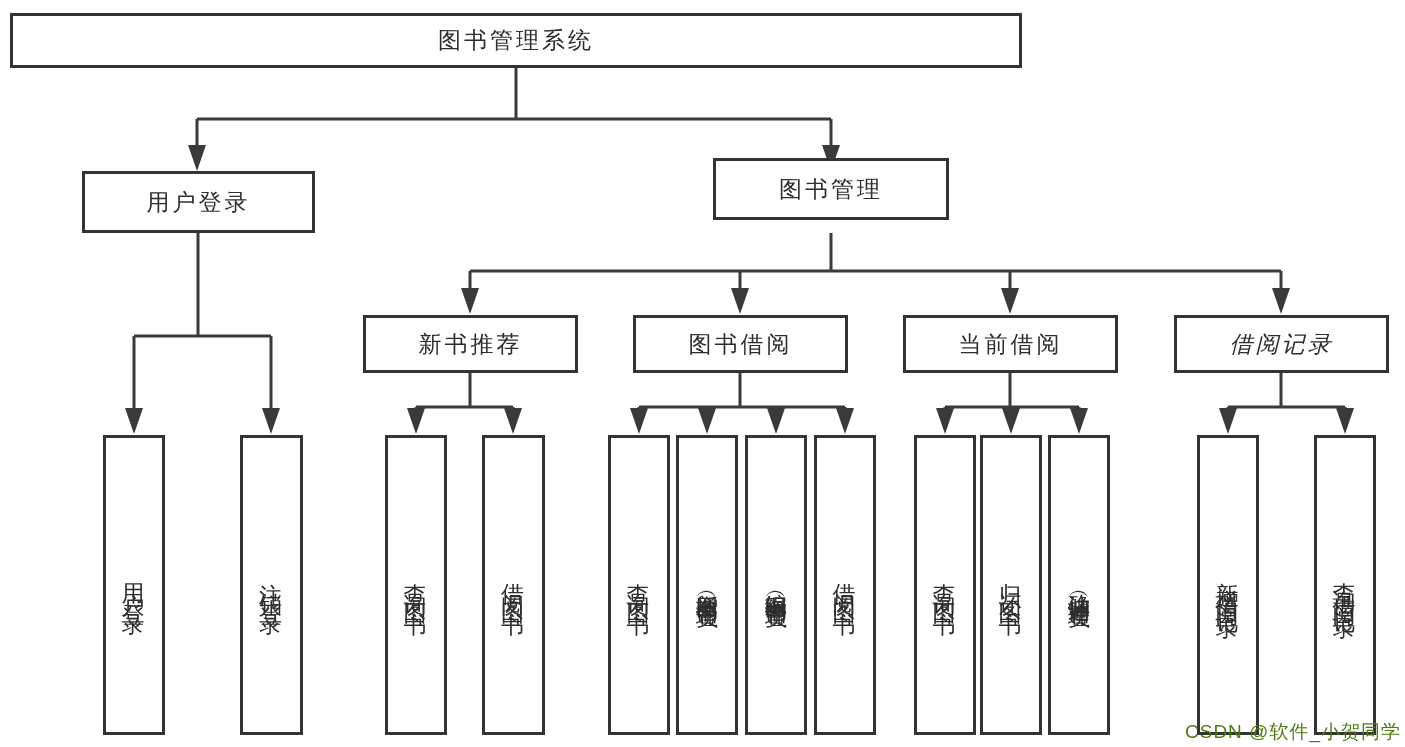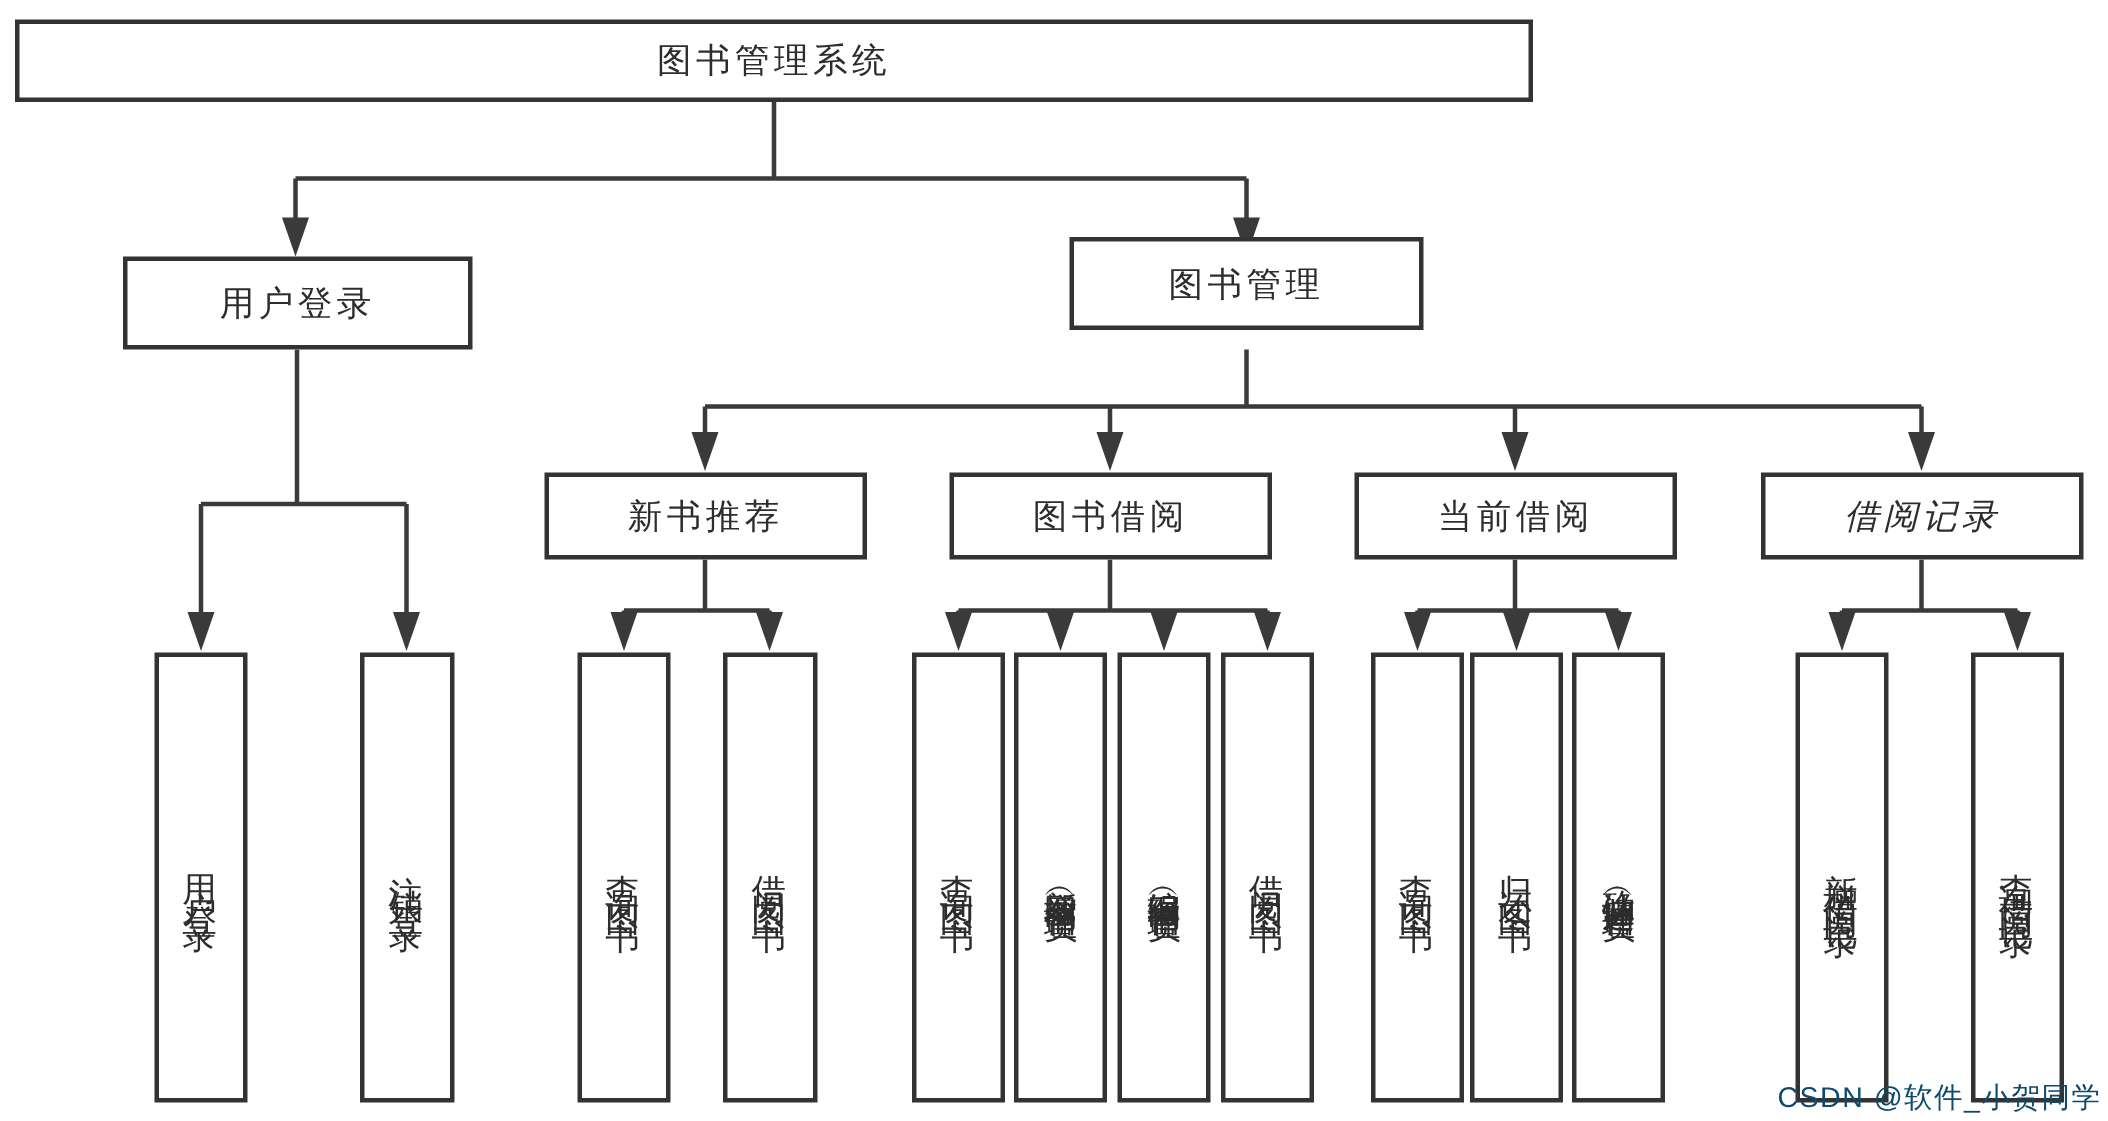--- a/index.html
+++ b/index.html
@@ -40,21 +40,21 @@
   }
   .box.v .lbl.ls-wide  { letter-spacing: 10px; }
   .box.v .lbl.ls-mid   { letter-spacing: 7px;  }
   .box.v .lbl.ls-tight { letter-spacing: 2px; font-size: 22px; }
   .watermark {
     position: absolute;
     left: 1185px;
     top: 719px;
     font-size: 19px;
     letter-spacing: 1px;
-    color: #0c4a6e;
+    color: #4d7c0f;
     z-index: 10;
     white-space: nowrap;
     text-align: right;
   }
 </style>
 </head>
 <body>
 
 <div class="stage">
 

